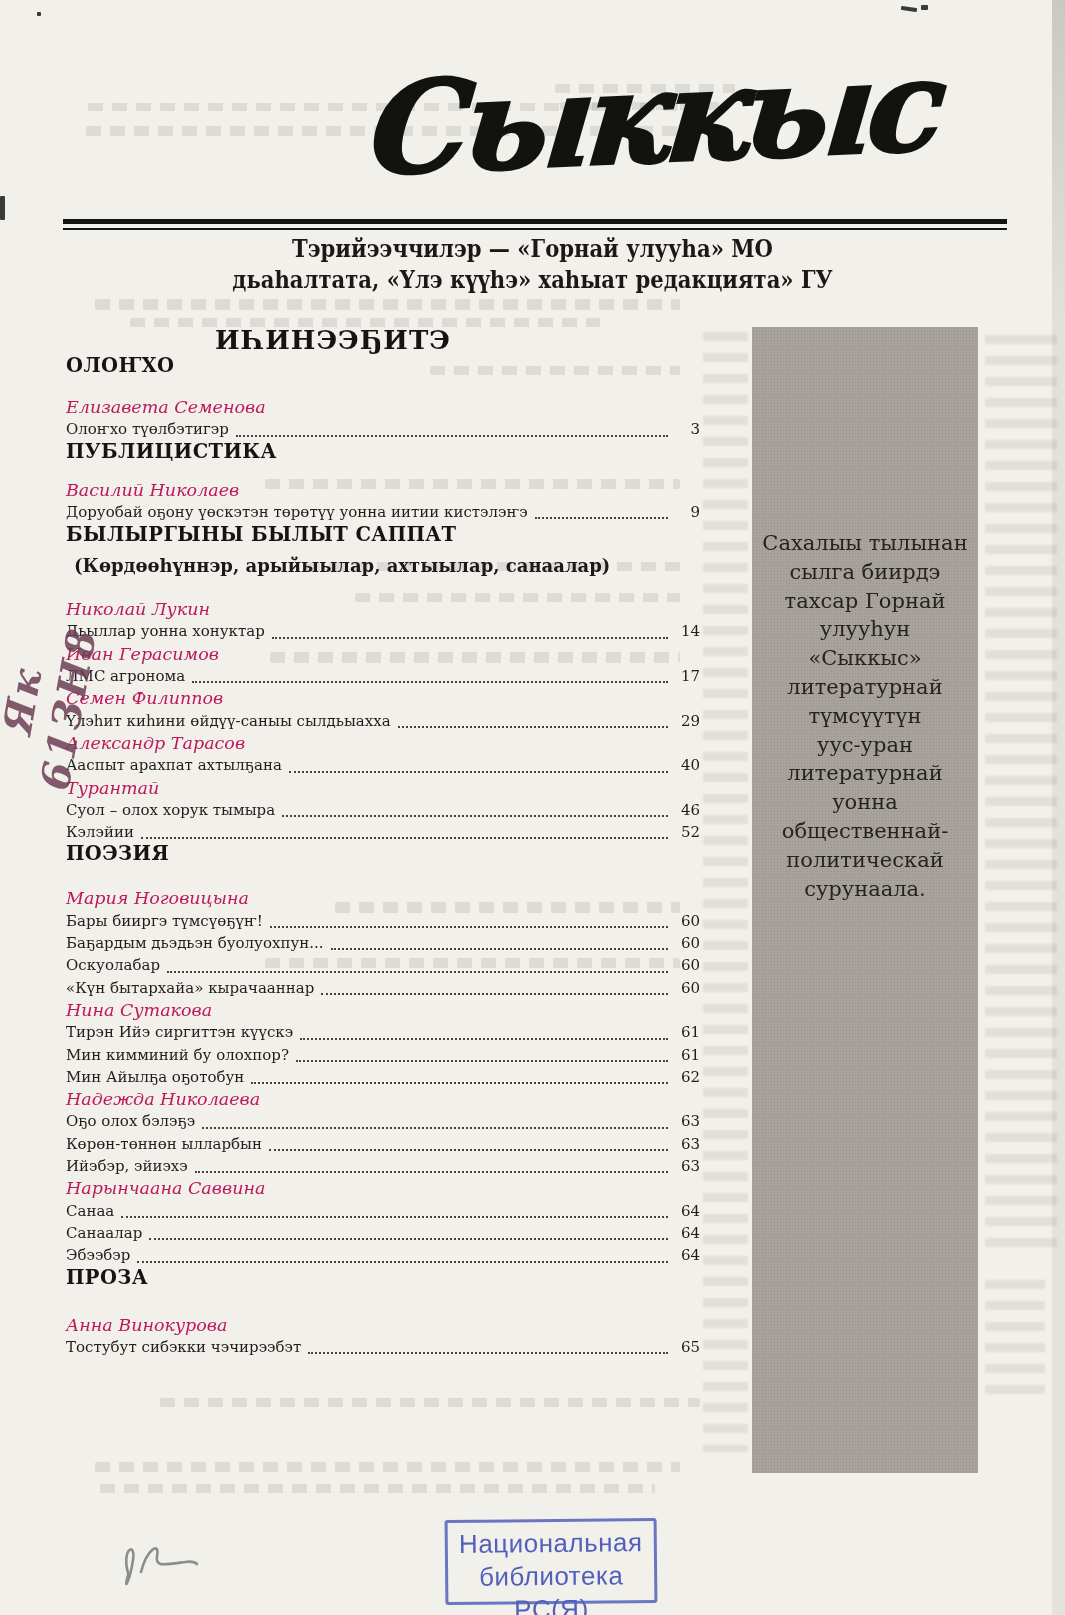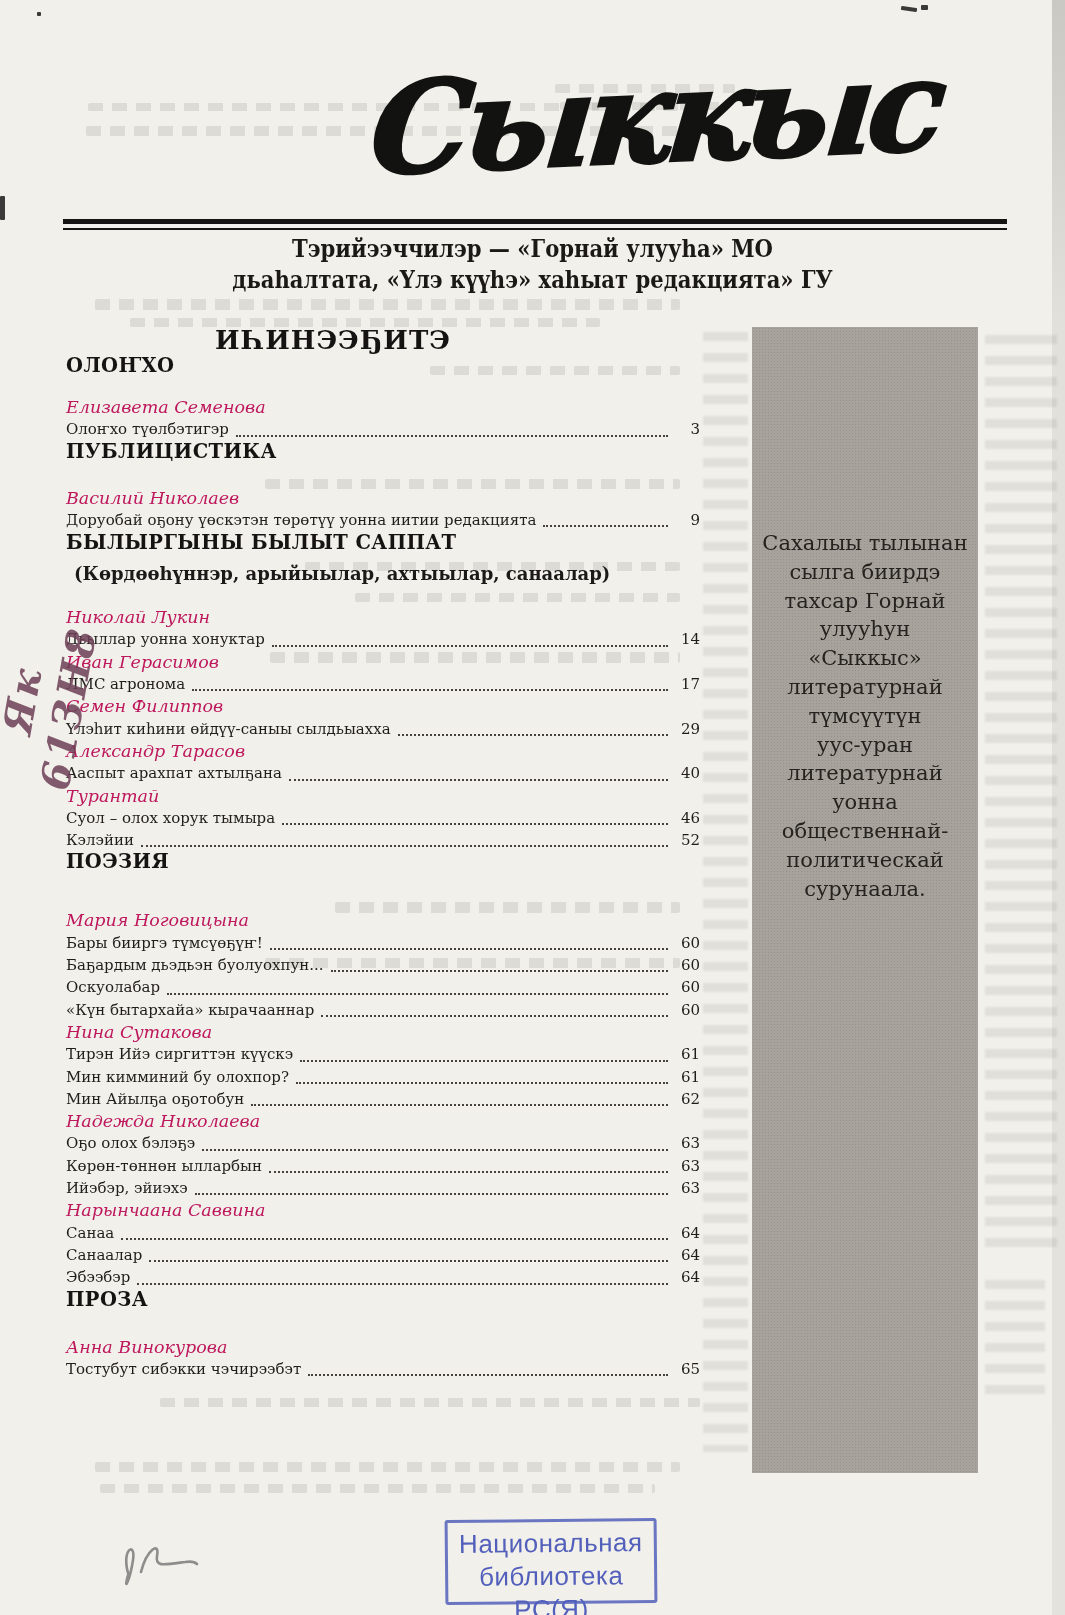--- a/index.html
+++ b/index.html
@@ -33,23 +33,23 @@
     font-weight:bold; font-size:26px; line-height:30px; letter-spacing:1px;
     text-align:center; margin:0 100px 0 0; color:#161412;
   }
   h2.sec-h{font-size:19.5px; line-height:22px; letter-spacing:0.4px; margin:0; color:#161412;}
   .sec3 h2.sec-h{line-height:23px;}
   .sec-sub{font-weight:bold; font-size:18px; line-height:23px; margin:8px;}
   .mt-s1{margin-top:32px}.mt-s2{margin-top:20px}.mt-s3{margin-top:34px}
   .mt-s4{margin-top:12px}.mt-s5{margin-top:10px}
   .grp{margin:0;}
   .sec1 .grp{margin-top:19px}
-  .sec2 .grp{margin-top:24px}
+  .sec2 .grp{margin-top:16px}
   .sec3 .grp.first{margin-top:21px}
-  .sec4 .grp.first{margin-top:36px}
+  .sec4 .grp.first{margin-top:22px}
   .sec5 .grp{margin-top:25px}
   .author{font-style:italic; font-size:17.5px; line-height:22.3px; color:#be185d;}
   .row{display:flex; align-items:flex-end; font-size:15px; line-height:22.3px; color:#201e1b;}
   .row .t{white-space:nowrap;}
   .row .dots{flex:1; border-bottom:2px dotted #45423d; margin:0 4px 4px 7px; min-width:12px;}
   .row .pg{min-width:28px; text-align:right;}
 
   
   .sidebar{
     position:absolute; left:752px; top:327px; width:226px; height:1146px;
@@ -142,21 +142,21 @@
           <span class="pg">3</span>
         </div>
       </div>
     </div>
 
     <div class="sec sec2">
       <h2 class="sec-h mt-s2">ПУБЛИЦИСТИКА</h2>
       <div class="grp">
         <div class="author">Василий Николаев</div>
         <div class="row">
-          <span class="t">Доруобай оҕону үөскэтэн төрөтүү уонна иитии редакцията</span>
+          <span class="t">Доруобай оҕону үөскэтэн төрөтүү уонна иитии кистэлэҥэ</span>
           <span class="dots"></span>
           <span class="pg">9</span>
         </div>
       </div>
     </div>
 
     <div class="sec sec3">
       <h2 class="sec-h mt-s3">БЫЛЫРГЫНЫ БЫЛЫТ САППАТ</h2>
       <div class="sec-sub">(Көрдөөһүннэр, арыйыылар, ахтыылар, санаалар)</div>
       <div class="grp first">

